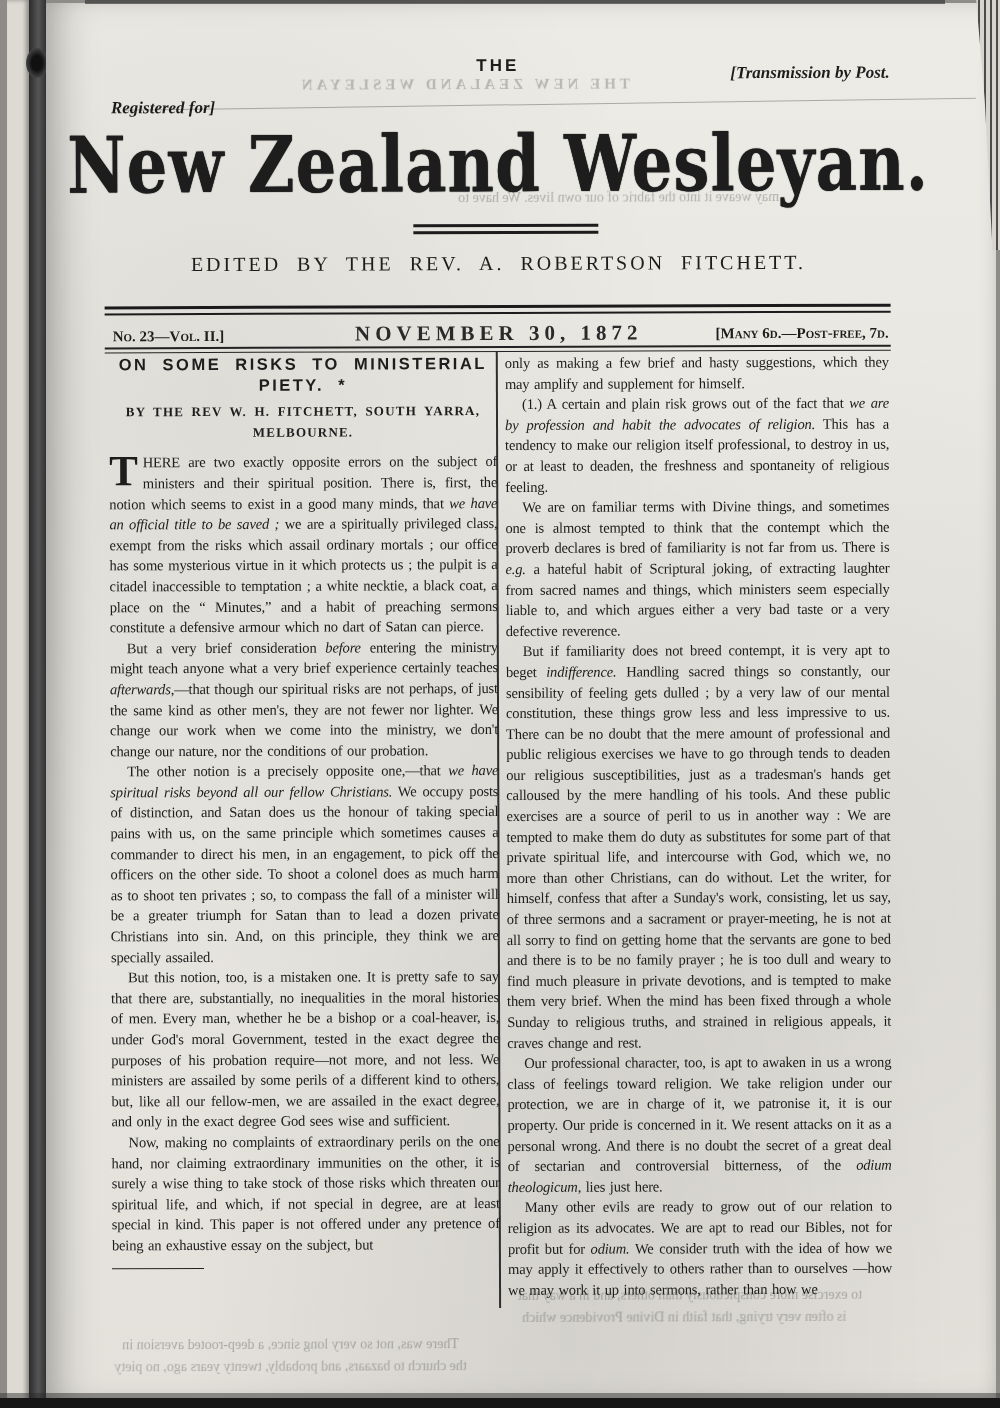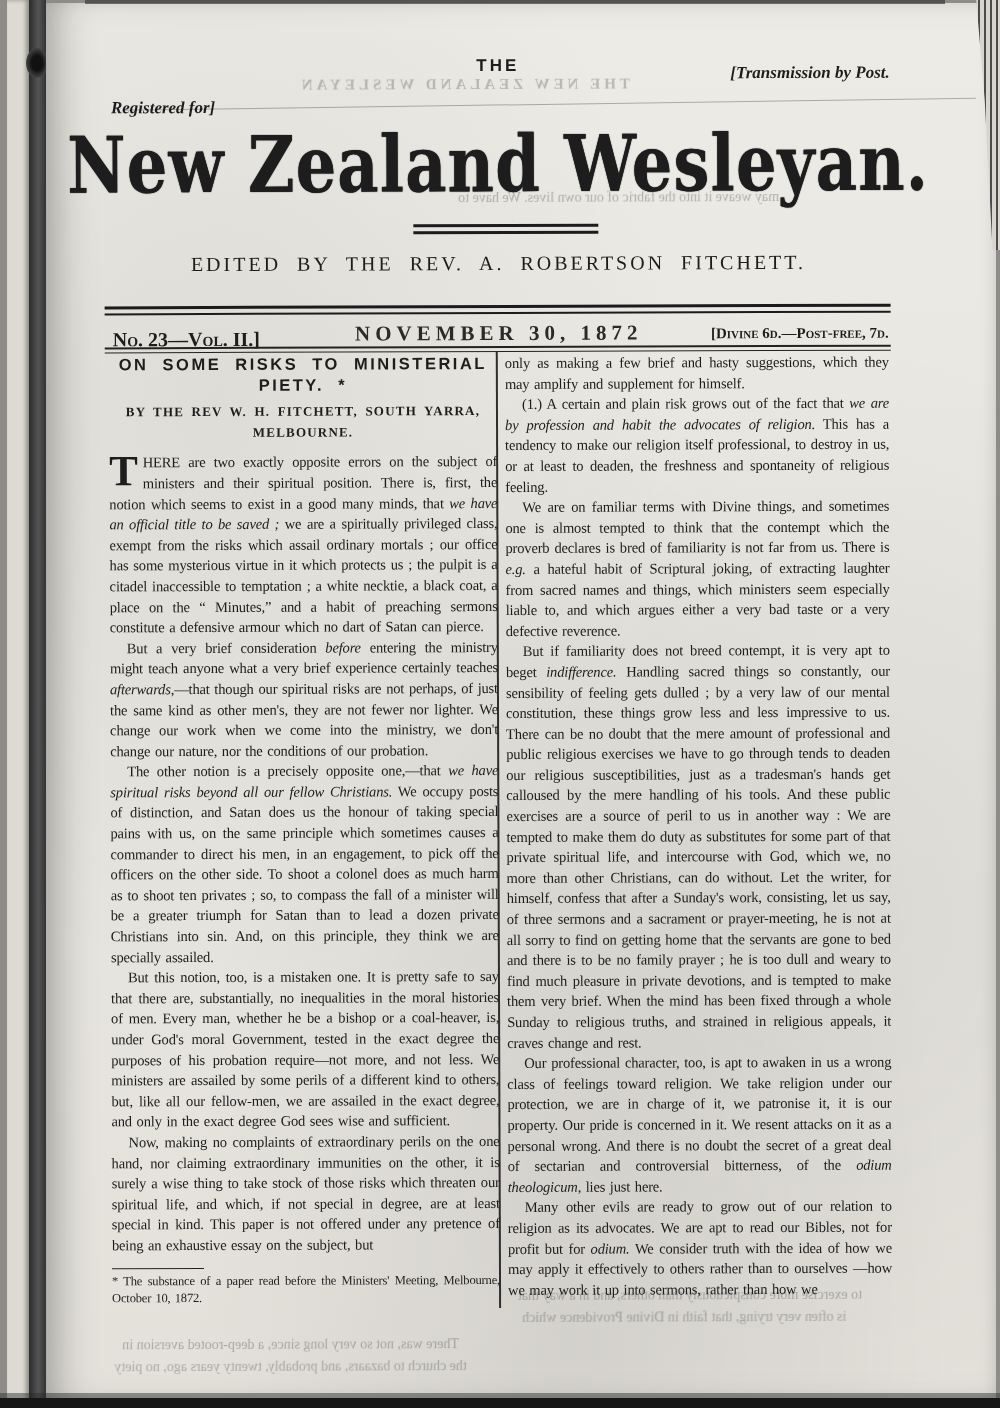--- a/index.html
+++ b/index.html
@@ -36,21 +36,21 @@
             font-family:"DejaVu Serif",serif;font-weight:bold;font-size:64px;letter-spacing:1px;
             transform:scaleY(1.22);transform-origin:top center;text-shadow:0 0 1px #000;}
   .mast-rule{position:absolute;left:415px;top:224px;width:185px;height:4px;
              border-top:3px solid #1c1c1c;border-bottom:3px solid #1c1c1c;}
   .edited{position:absolute;left:0;right:0;top:252px;text-align:center;
           font-size:20px;letter-spacing:3px;word-spacing:8px;}
   .rule-a{position:absolute;left:106px;right:108px;top:305px;height:4px;
           border-top:3px solid #1b1b1b;border-bottom:2px solid #1b1b1b;}
   .rule-b{position:absolute;left:106px;right:108px;top:346px;height:3px;
           border-top:2px solid #222;border-bottom:1px solid #222;}
-  .dl-issue{position:absolute;left:114px;top:327px;font-size:20px;font-weight:bold;font-variant:small-caps;}
+  .dl-issue{position:absolute;left:114px;top:327px;font-size:15px;font-weight:bold;font-variant:small-caps;}
   .dl-date{position:absolute;left:0;right:0;top:321px;text-align:center;font-size:21px;
            font-weight:bold;letter-spacing:5px;color:#2a2a2a;}
   .dl-price{position:absolute;right:110px;top:326px;font-size:15px;font-weight:bold;font-variant:small-caps;}
   
   .col{position:absolute;top:353px;font-size:14.6px;line-height:20.6px;text-align:justify;
        letter-spacing:-0.2px;word-spacing:1.2px;}
   .col-left{left:110px;width:388px;}
   .col-right{left:506px;width:384px;}
   .divider{position:absolute;left:497px;top:352px;width:2px;height:956px;background:#2e2e2e;}
   .a-title{font-family:"Liberation Sans",sans-serif;font-weight:bold;font-size:16.5px;
@@ -95,38 +95,37 @@
     <div class="hdr" style="right:108px;top:64px;">[Transmission by Post.</div>
     <div class="hdr-rule"></div>
 
     <div class="masthead">New Zealand Wesleyan.</div>
     <div class="mast-rule"></div>
     <div class="edited">EDITED BY THE REV. A. ROBERTSON FITCHETT.</div>
 
     <div class="rule-a"></div>
     <div class="dl-issue">No. 23—Vol. II.]</div>
     <div class="dl-date">NOVEMBER 30, 1872</div>
-    <div class="dl-price">[Divine 6d.—Post-free, 7d.</div>
+    <div class="dl-price">[Many 6d.—Post-free, 7d.</div>
     <div class="rule-b"></div>
 
     <div class="divider"></div>
 
     <div class="col col-left">
       <h1 class="a-title">ON SOME RISKS TO MINISTERIAL PIETY. *</h1>
       <div class="a-byline">BY THE REV W. H. FITCHETT, SOUTH YARRA, MELBOURNE.</div>
       <p class="body-p">
         <span class="dropcap">T</span><span><span>HERE are two exactly opposite errors on the subject of ministers and their spiritual position.  There is, first, the notion which seems to exist in a good many minds, that </span><span class="it">we have an official title to be saved ;</span><span> we are a spiritually privileged class, exempt from the risks which assail ordinary mortals ; our office has some mysterious virtue in it which protects us ; the pulpit is a citadel inaccessible to temptation ; a white necktie, a black coat, a place on the “ Minutes,” and a habit of preaching sermons constitute a defensive armour which no dart of Satan can pierce.</span></span>
       </p>
       <p class="body-p indent"><span>But a very brief consideration </span><span class="it">before</span><span> entering the ministry might teach anyone what a very brief experience certainly teaches </span><span class="it">afterwards</span><span>,—that though our spiritual risks are not perhaps, of just the same kind as other men's, they are not fewer nor lighter.  We change our work when we come into the ministry, we don't change our nature, nor the conditions of our probation.</span></p>
       <p class="body-p indent"><span>The other notion is a precisely opposite one,—that </span><span class="it">we have spiritual risks beyond all our fellow Christians.</span><span>  We occupy posts of distinction, and Satan does us the honour of taking special pains with us, on the same principle which sometimes causes a commander to direct his men, in an engagement, to pick off the officers on the other side.  To shoot a colonel does as much harm as to shoot ten privates ; so, to compass the fall of a minister will be a greater triumph for Satan than to lead a dozen private Christians into sin.  And, on this principle, they think we are specially assailed.</span></p>
       <p class="body-p indent"><span>But this notion, too, is a mistaken one.  It is pretty safe to say that there are, substantially, no inequalities in the moral histories of men.  Every man, whether he be a bishop or a coal-heaver, is, under God's moral Government, tested in the exact degree the purposes of his probation require—not more, and not less.  We ministers are assailed by some perils of a different kind to others, but, like all our fellow-men, we are assailed in the exact degree, and only in the exact degree God sees wise and sufficient.</span></p>
       <p class="body-p indent"><span>Now, making no complaints of extraordinary perils on the one hand, nor claiming extraordinary immunities on the other, it is surely a wise thing to take stock of those risks which threaten our spiritual life, and which, if not special in degree, are at least special in kind.  This paper is not offered under any pretence of being an exhaustive essay on the subject, but</span></p>
       <div class="footnote">
         <div class="fn-rule"></div>
-        <span>* The substance of a paper read before the Ministers' Meeting, Melbourne, October 10, 1872.</span>
       </div>
     </div>
 
     <div class="col col-right">
       <p class="body-p"><span>only as making a few brief and hasty suggestions, which they may amplify and supplement for himself.</span></p>
       <p class="body-p indent"><span>(1.) A certain and plain risk grows out of the fact that </span><span class="it">we are by profession and habit the advocates of religion.</span><span>  This has a tendency to make our religion itself professional, to destroy in us, or at least to deaden, the freshness and spontaneity of religious feeling.</span></p>
       <p class="body-p indent"><span>We are on familiar terms with Divine things, and sometimes one is almost tempted to think that the contempt which the proverb declares is bred of familiarity is not far from us.  There is </span><span class="it">e.g.</span><span> a hateful habit of Scriptural joking, of extracting laughter from sacred names and things, which ministers seem especially liable to, and which argues either a very bad taste or a very defective reverence.</span></p>
       <p class="body-p indent"><span>But if familiarity does not breed contempt, it is very apt to beget </span><span class="it">indifference.</span><span>  Handling sacred things so constantly, our sensibility of feeling gets dulled ; by a very law of our mental constitution, these things grow less and less impressive to us.  There can be no doubt that the mere amount of professional and public religious exercises we have to go through tends to deaden our religious susceptibilities, just as a tradesman's hands get calloused by the mere handling of his tools.  And these public exercises are a source of peril to us in another way : We are tempted to make them do duty as substitutes for some part of that private spiritual life, and intercourse with God, which we, no more than other Christians, can do without.  Let the writer, for himself, confess that after a Sunday's work, consisting, let us say, of three sermons and a sacrament or prayer-meeting, he is not at all sorry to find on getting home that the servants are gone to bed and there is to be no family prayer ; he is too dull and weary to find much pleasure in private devotions, and is tempted to make them very brief.  When the mind has been fixed through a whole Sunday to religious truths, and strained in religious appeals, it craves change and rest.</span></p>
       <p class="body-p indent"><span>Our professional character, too, is apt to awaken in us a wrong class of feelings toward religion.  We take religion under our protection, we are in charge of it, we patronise it, it is our property.  Our pride is concerned in it.  We resent attacks on it as a personal wrong.  And there is no doubt the secret of a great deal of sectarian and controversial bitterness, of the </span><span class="it">odium theologicum</span><span>, lies just here.</span></p>
       <p class="body-p indent"><span>Many other evils are ready to grow out of our relation to religion as its advocates.  We are apt to read our Bibles, not for profit but for </span><span class="it">odium.</span><span>  We consider truth with the idea of how we may apply it effectively to others rather than to ourselves —how we may work it up into sermons, rather than how we</span></p>

